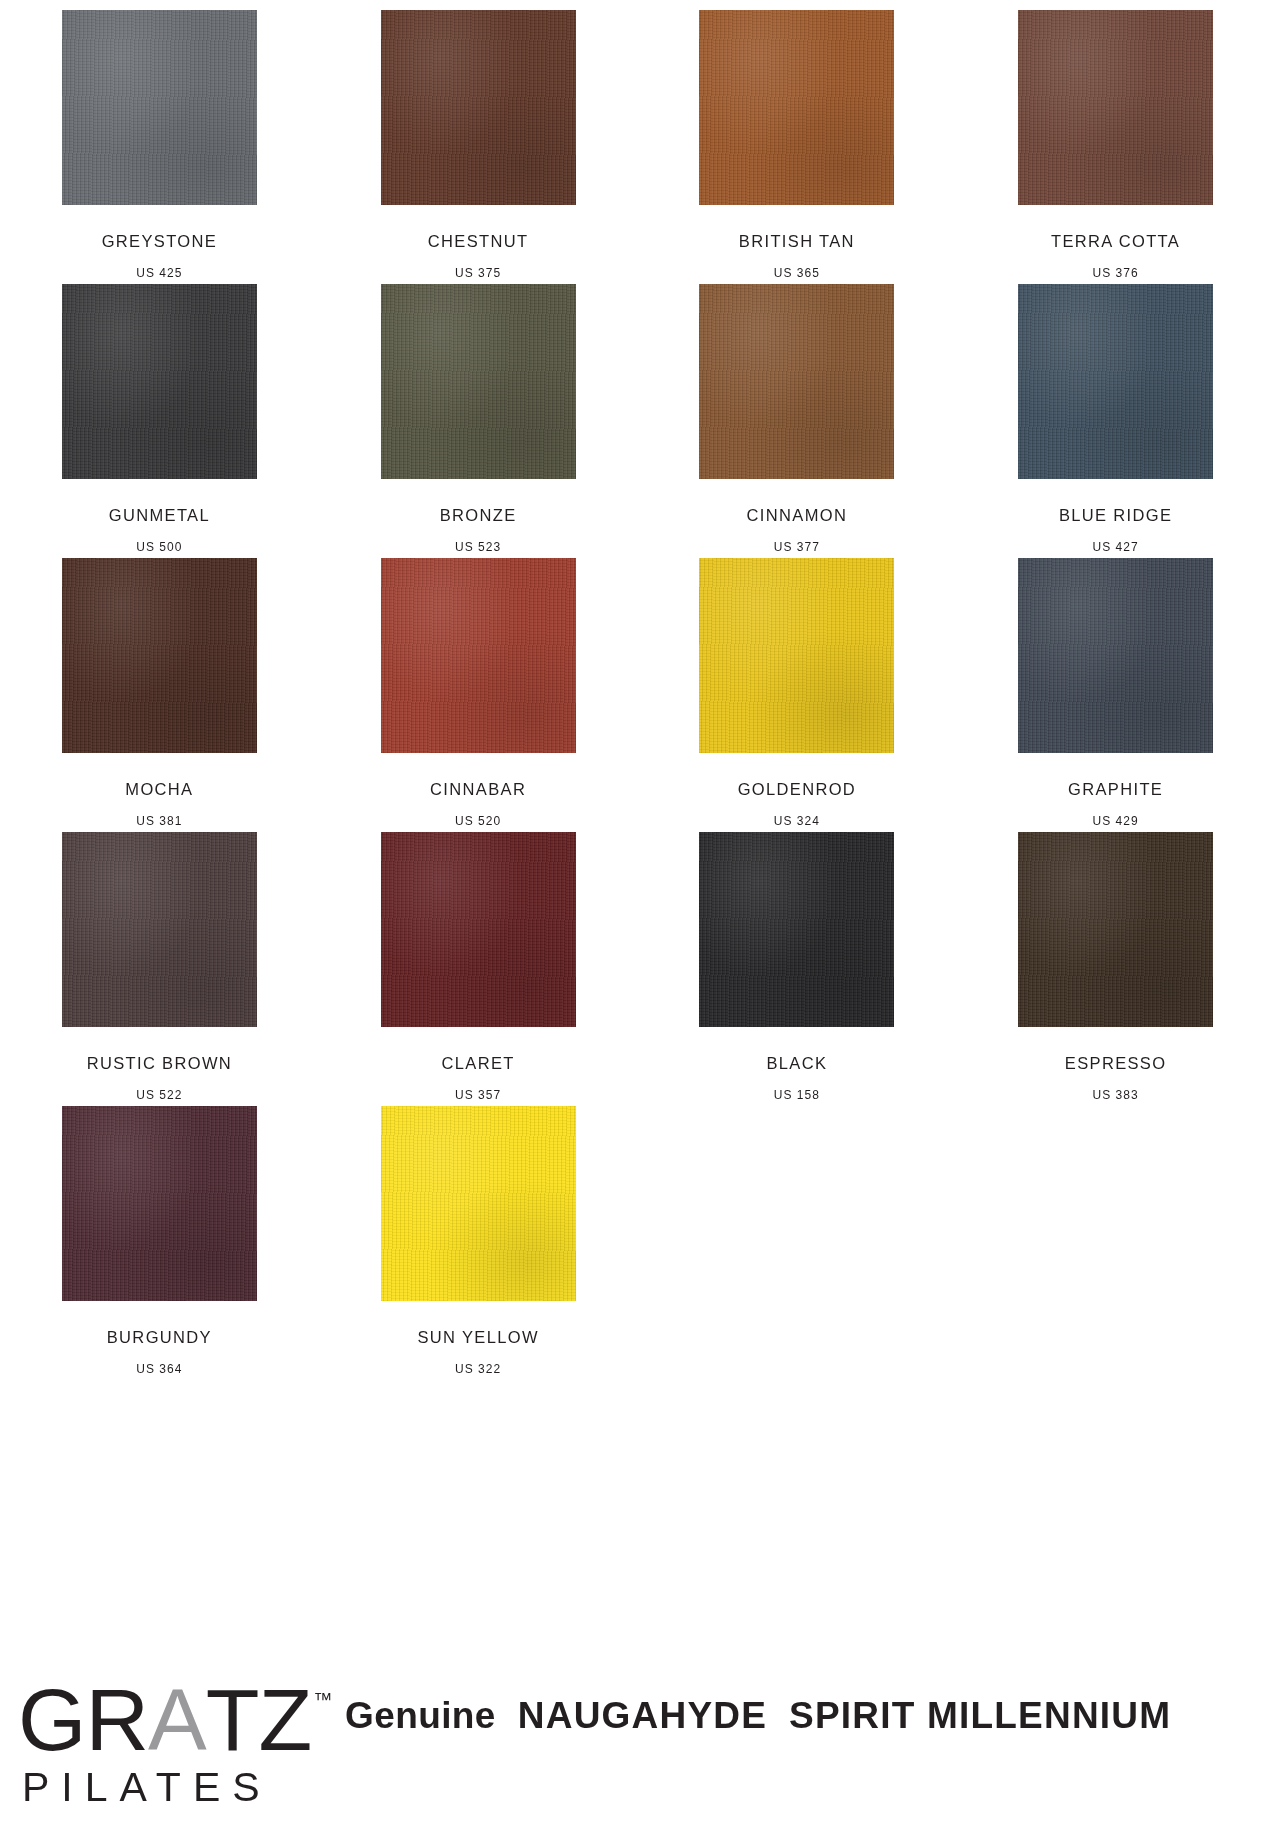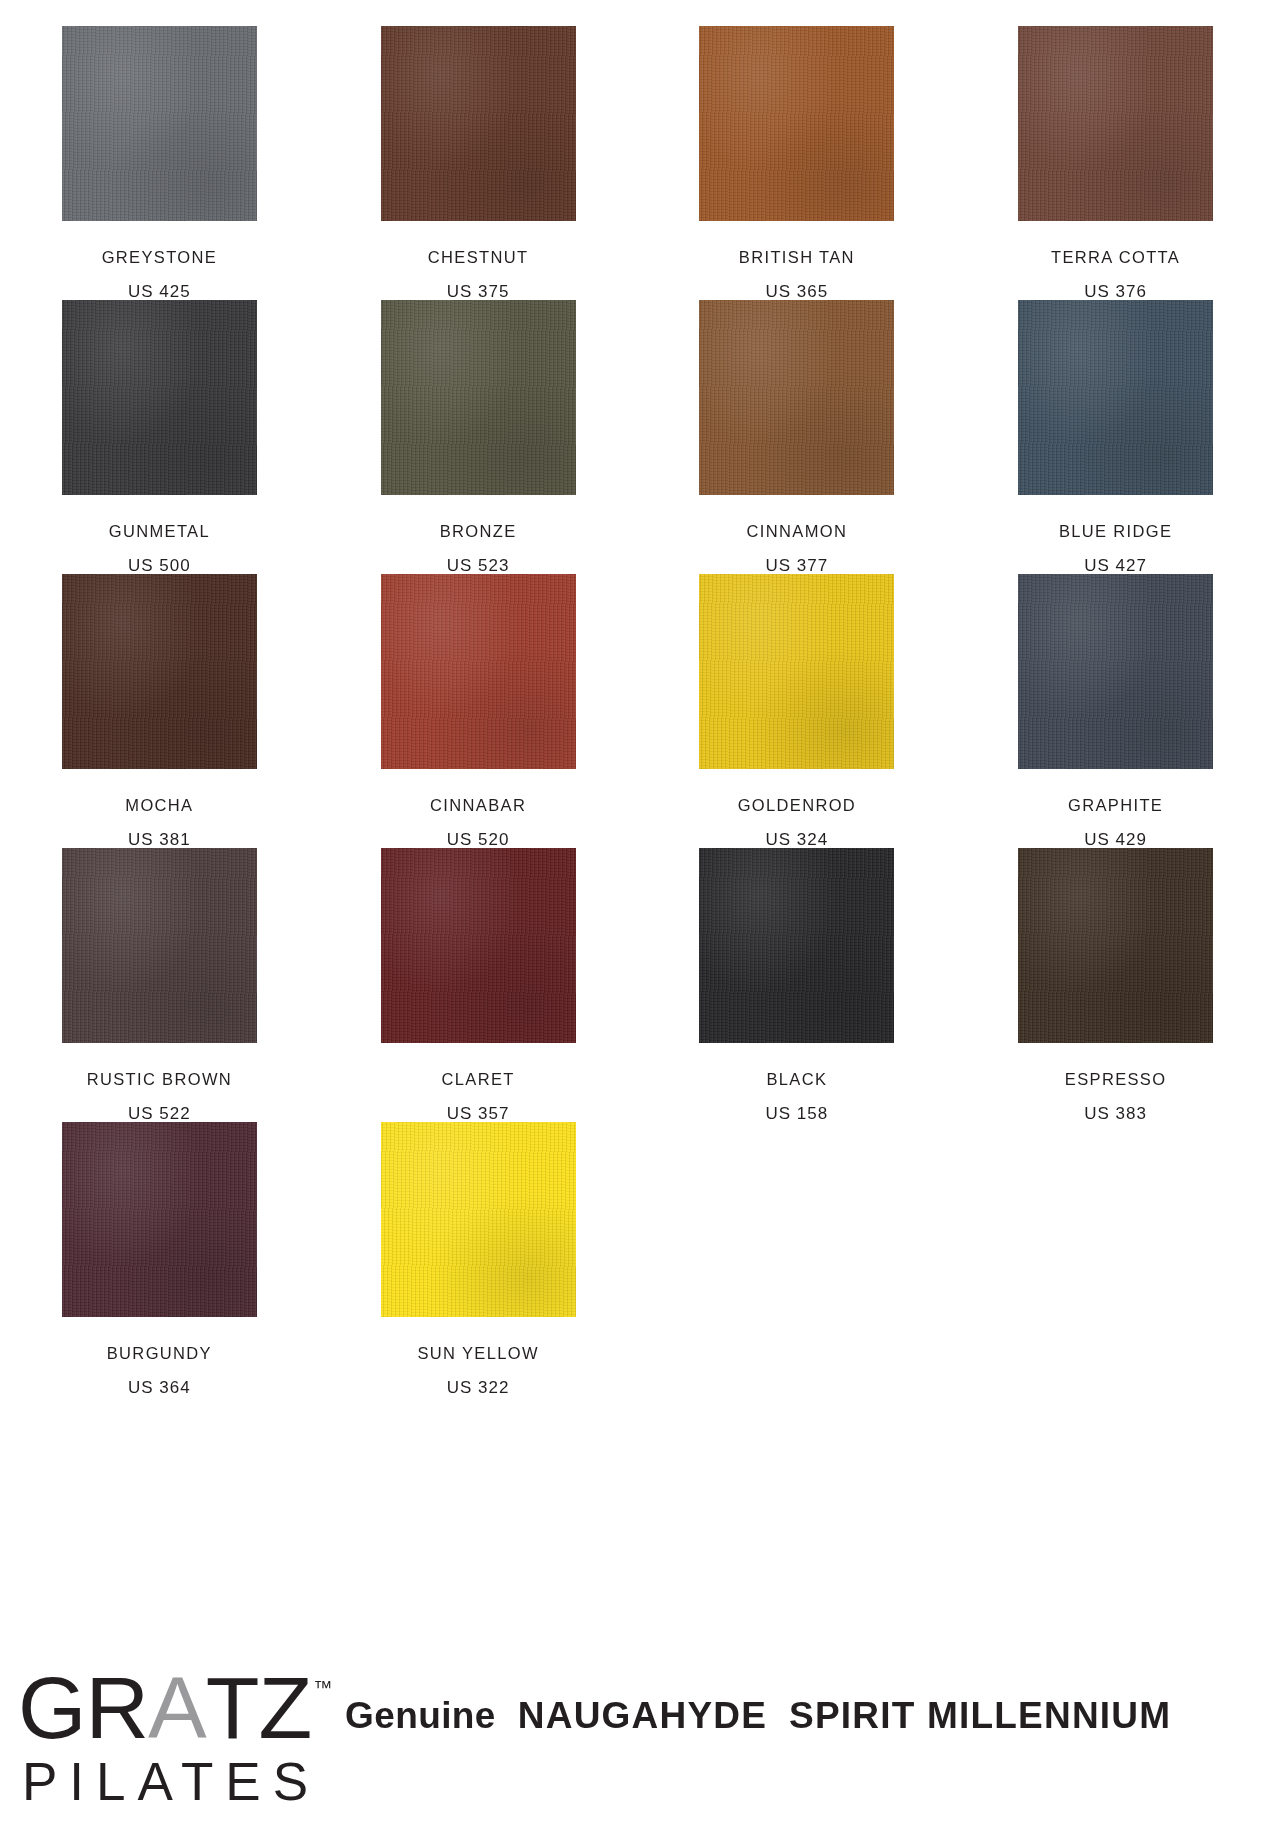--- a/index.html
+++ b/index.html
@@ -19,21 +19,21 @@
     width:1275px;
     height:1846px;
     background:#fff;
   }
 
   
   .swatch-grid {
     position:absolute;
     left:0; top:0;
     width:1275px;
-    padding:26px 0 0 0;
+    padding:10px 0 0 0;
     display:grid;
     grid-template-columns:repeat(4, 1fr);
     grid-auto-rows:274px;
     column-gap:0;
     row-gap:0;
   }
 
   .swatch-cell {
     display:flex;
     flex-direction:column;
@@ -80,21 +80,21 @@
     letter-spacing:1.35px;
     line-height:1;
     text-transform:uppercase;
     color:#231f20;
     text-align:center;
     white-space:nowrap;
   }
 
   .chip-code {
     margin-top:17px;
-    font-size:17px;
+    font-size:12px;
     letter-spacing:1.0px;
     line-height:1;
     color:#231f20;
     text-align:center;
     white-space:nowrap;
   }
 
   
   .footer {
     position:absolute;
@@ -130,21 +130,21 @@
     font-size:19px;
     line-height:1;
     margin-top:10px;
     margin-left:2px;
     color:#231f20;
     letter-spacing:0;
   }
 
   .brand-sub {
     margin-top:6px;
-    font-size:53px;
+    font-size:41px;
     line-height:1;
     letter-spacing:12px;
     color:#231f20;
     text-align:left;
     padding-left:4px;
   }
 
   .tagline {
     position:absolute;
     left:345px;

